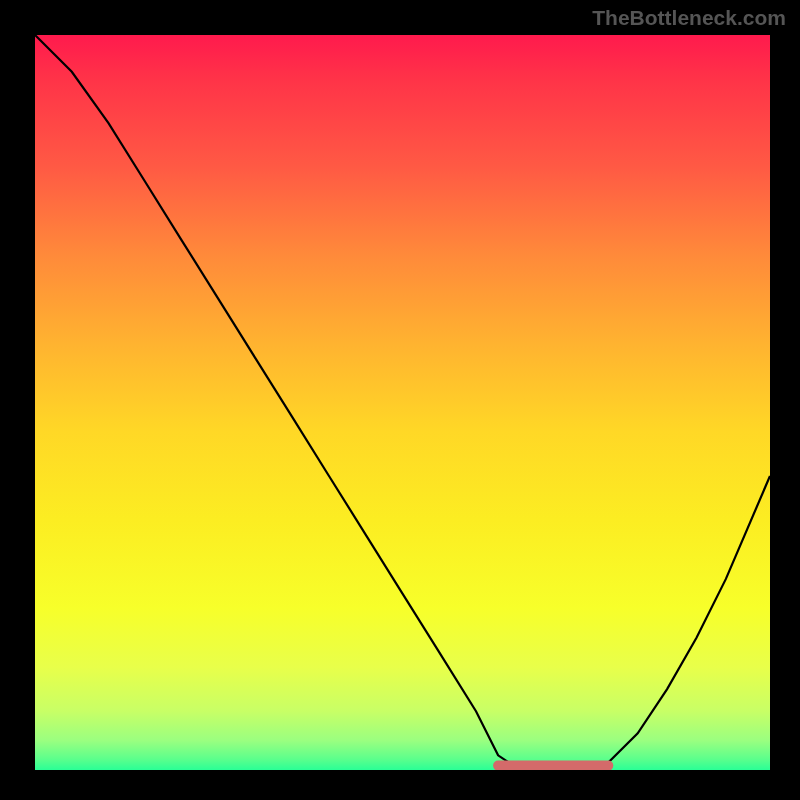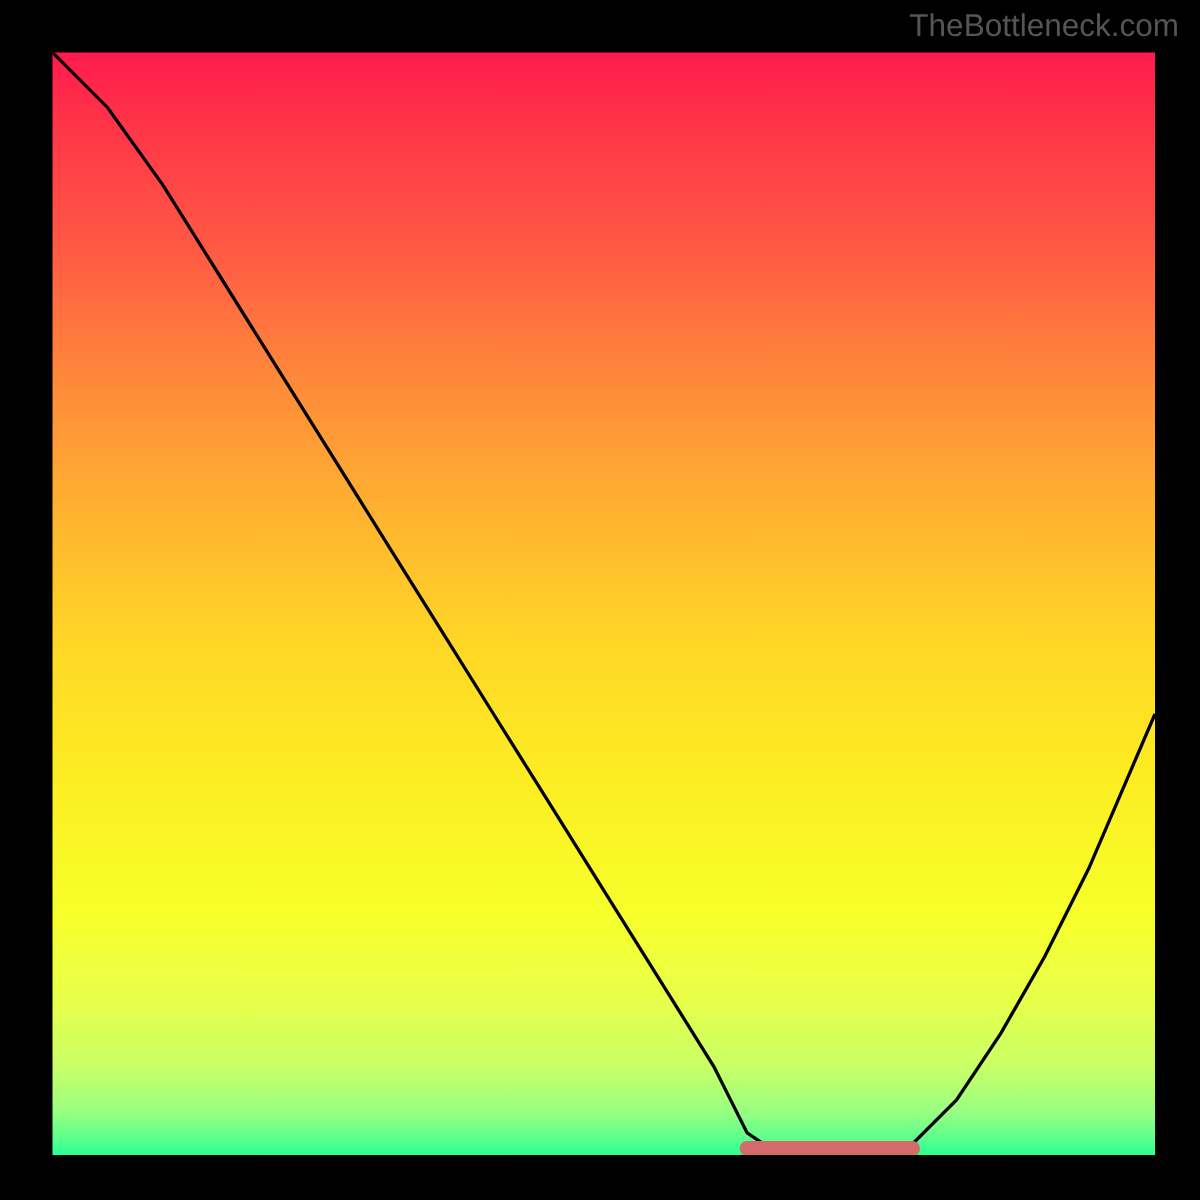--- a/index.html
+++ b/index.html
@@ -10,21 +10,21 @@
     position: relative;
     overflow: hidden;
     font-family: Arial, sans-serif;
   }
   .watermark {
     position: absolute;
     top: 6px;
     right: 14px;
     color: #555;
     font-size: 21px;
-    font-weight: 400;
+    font-weight: 700;
     z-index: 10;
   }
   .plot-area {
     position: absolute;
     left: 35px;
     top: 35px;
     width: 735px;
     height: 735px;
   }
   .gradient-bg {

